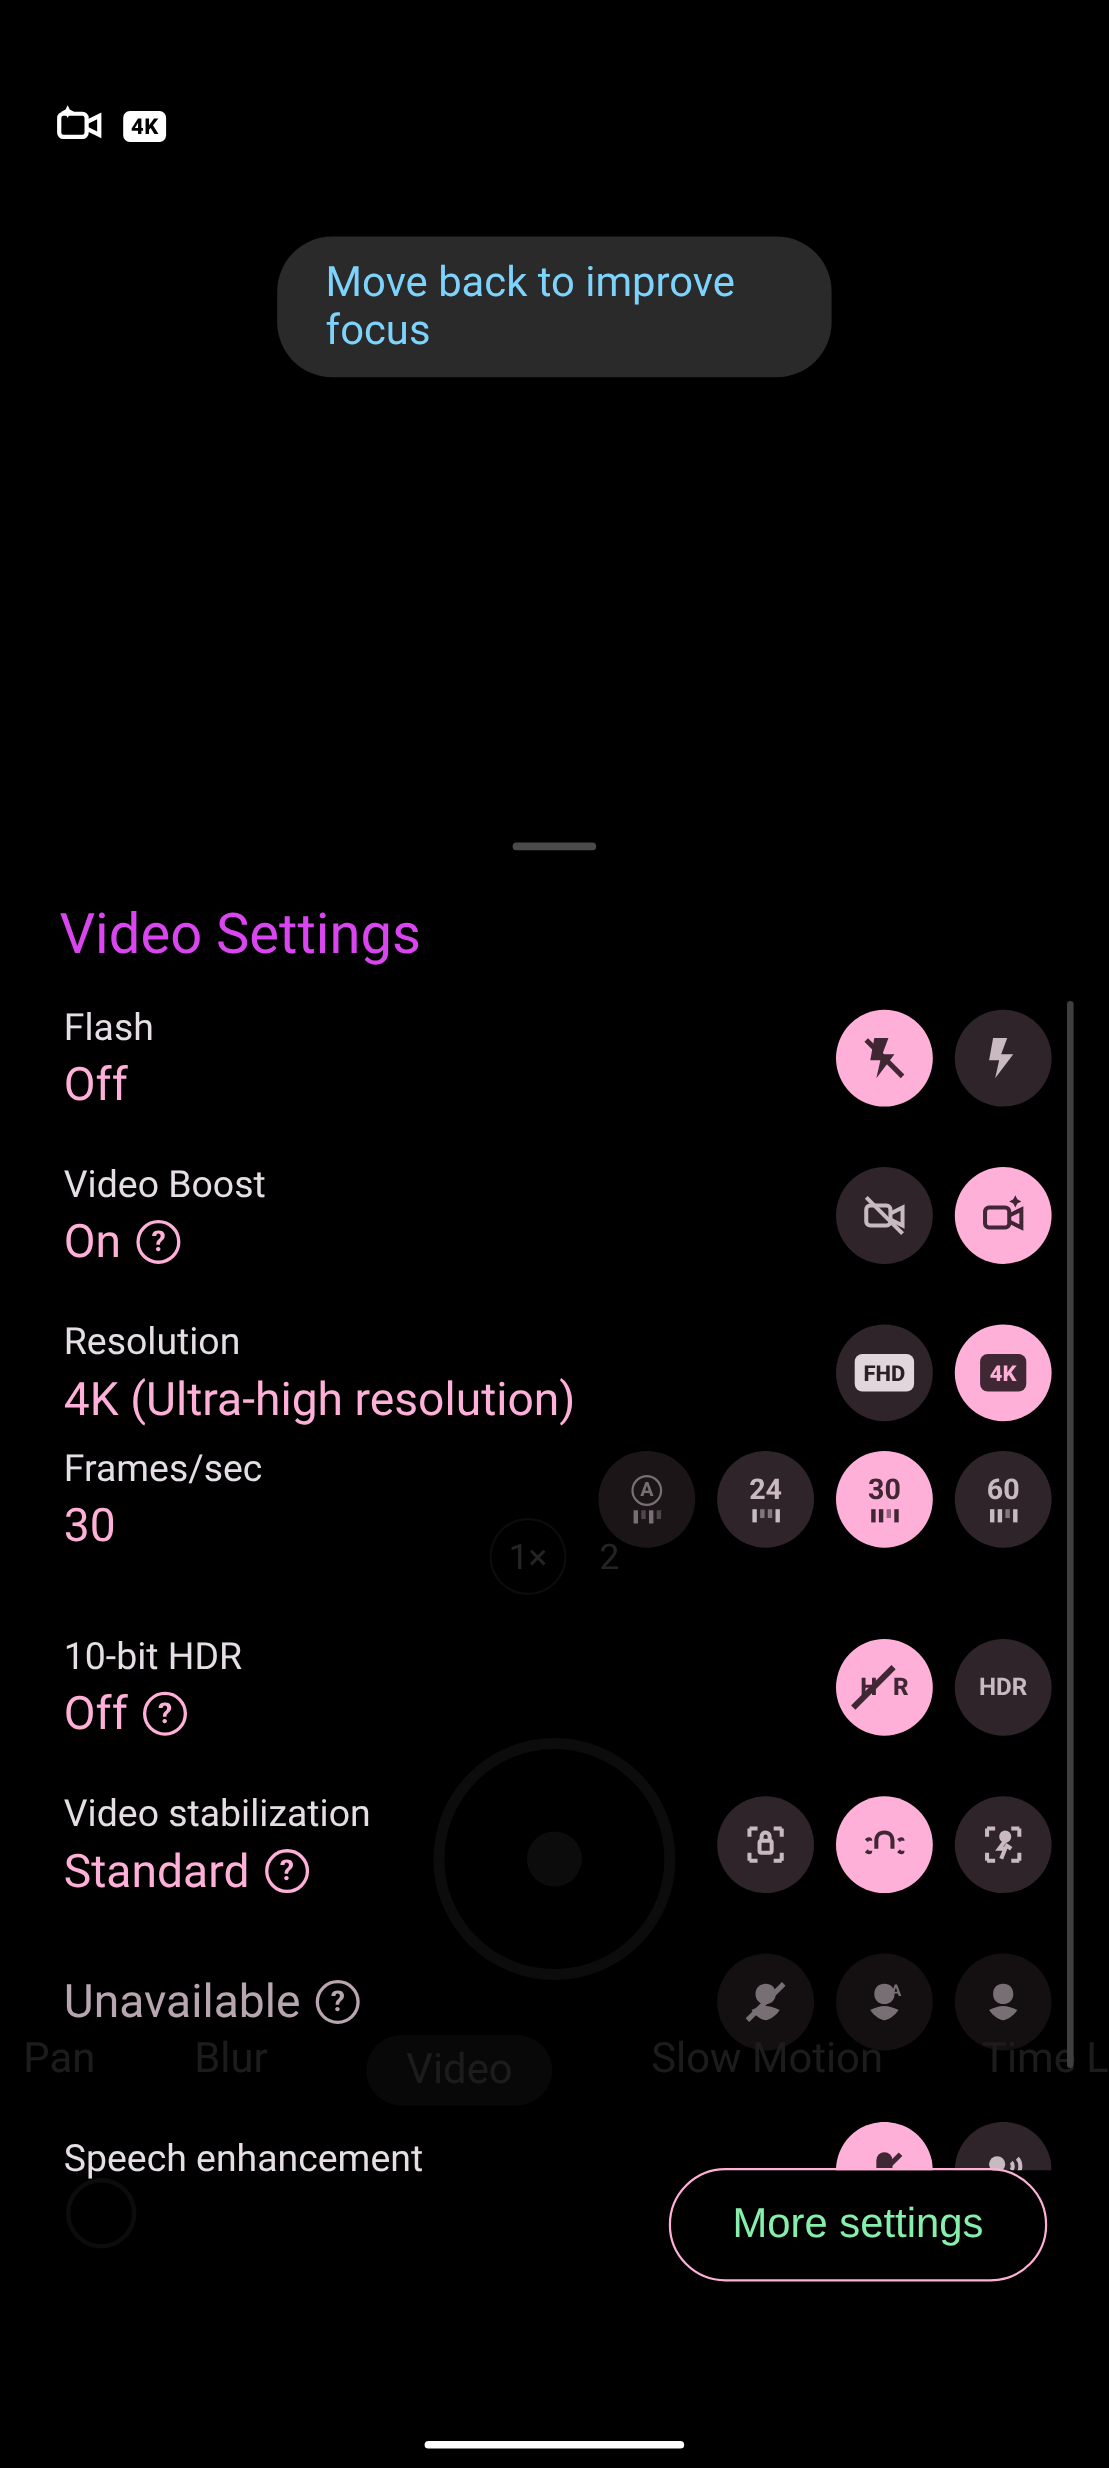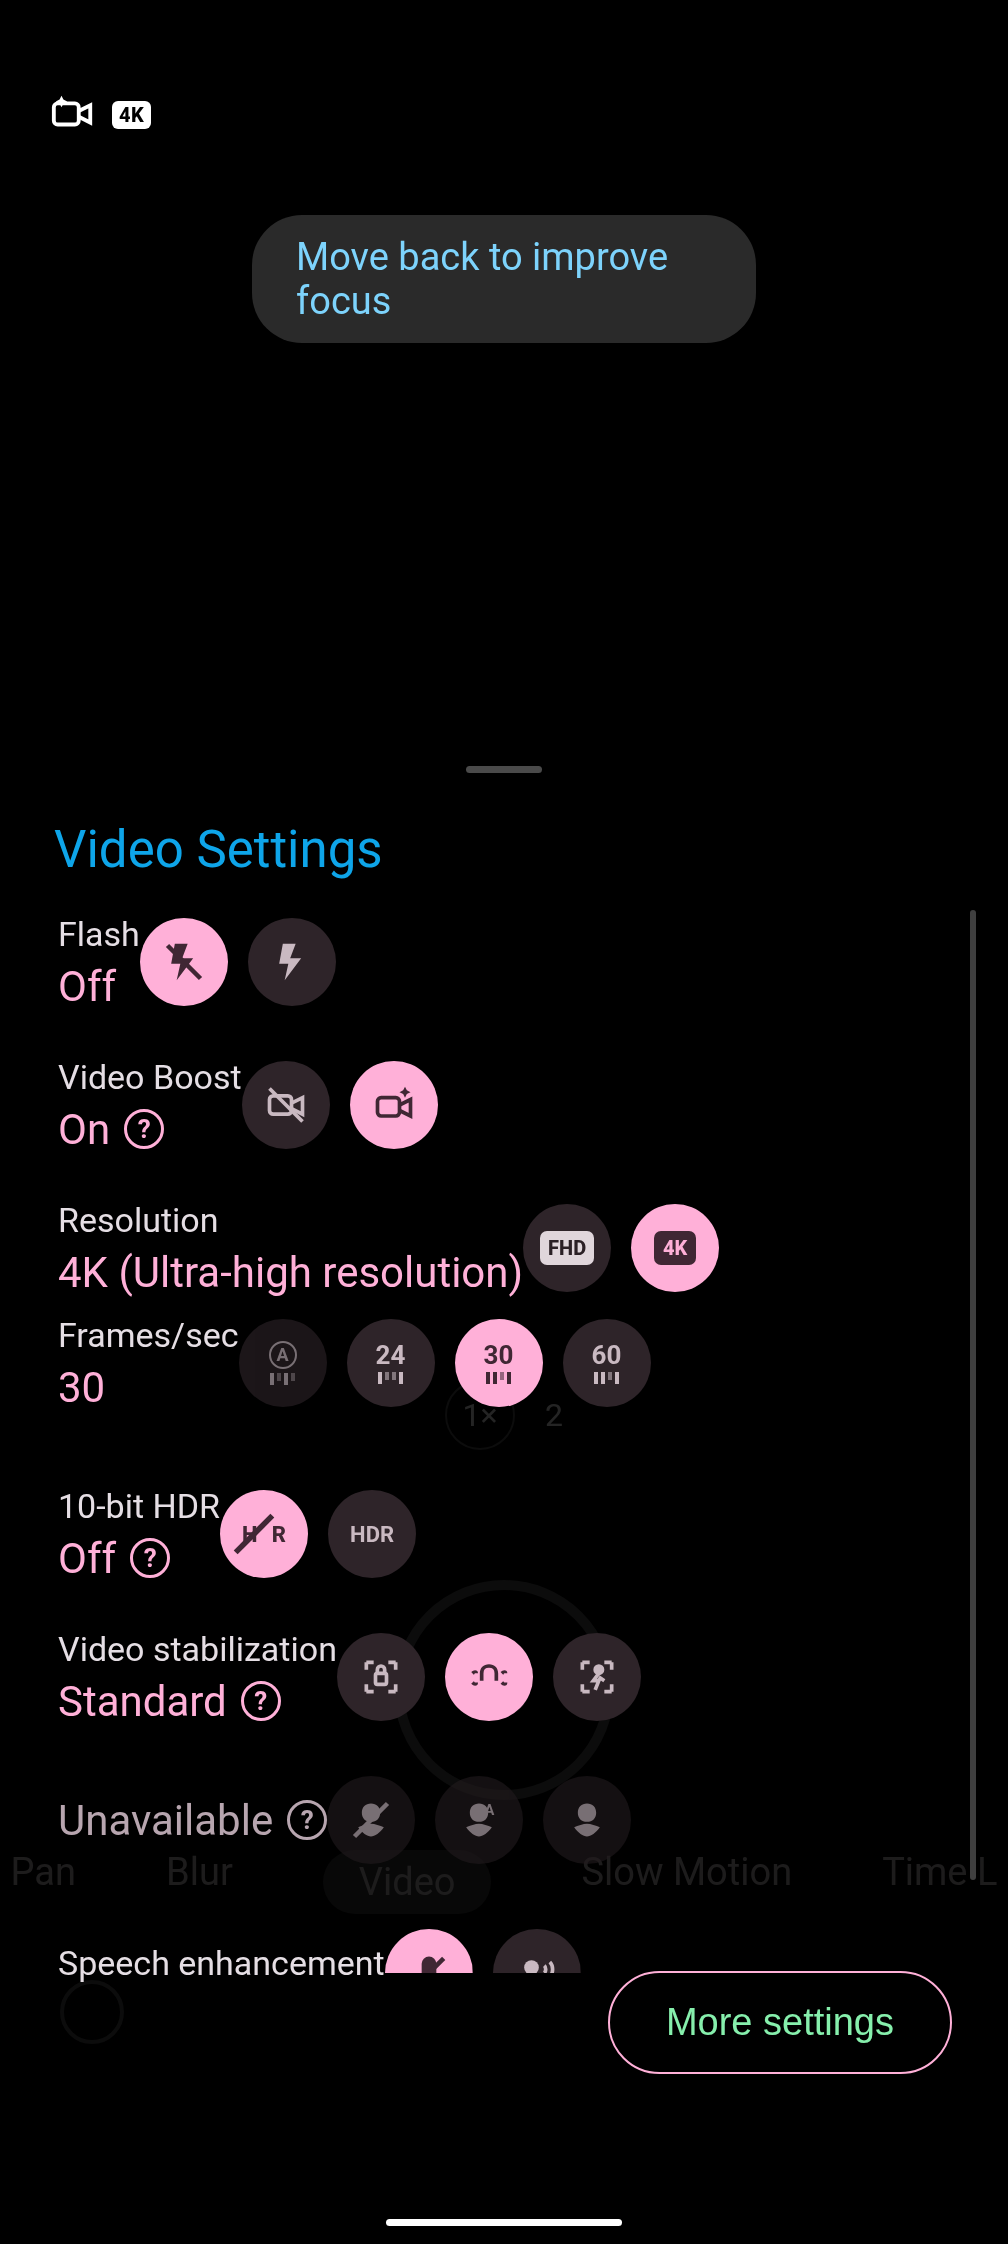--- a/index.html
+++ b/index.html
@@ -63,39 +63,40 @@
     width: 76px;
     height: 7px;
     background: #4a4a4a;
     border-radius: 4px;
   }
   .sheet-title {
     position: absolute;
     top: 820px;
     left: 54px;
     font-size: 51px;
-    color: #0ea5e9;
+    color: #d946ef;
     font-weight: 400;
   }
   .scroll-indicator {
     position: absolute;
     top: 910px;
     right: 32px;
     width: 6px;
     height: 970px;
     background: #3f3f3f;
     border-radius: 3px;
   }
 
   .row {
     position: absolute;
     left: 58px;
     right: 52px;
     display: flex;
     align-items: center;
+    justify-content: space-between;
     min-height: 110px;
   }
   .row .labels { display: flex; flex-direction: column; gap: 8px; }
   .row .labels .name  { font-size: 34px; color: #e5dee4; }
   .row .labels .value { font-size: 42px; color: var(--accent); display:flex; align-items:center; gap:14px; }
   .row .labels .value.unavail { color: #b7a5af; }
   .row .labels .help {
     width: 40px; height: 40px;
     border: 3px solid var(--accent);
     border-radius: 50%;
@@ -142,21 +143,21 @@
   .zoom-pill .z { width:70px; height:70px; border-radius:50%; border:2px solid #555;
                    display:flex; align-items:center; justify-content:center; }
   .rec-ring {
     position:absolute; top:200px; left:50%; transform:translateX(-50%);
     width:220px; height:220px; border:10px solid #555; border-radius:50%;
     display:flex; align-items:center; justify-content:center;
   }
   .rec-ring::after { content:''; width:50px; height:50px; background:#555; border-radius:50%; }
   .mode-strip {
     position:absolute; top: 470px; left:0; right:0;
-    display:flex; justify-content:center; gap:90px;
+    display:flex; justify-content:flex-end; gap:90px;
     color:#cac3c7; font-size:38px;
   }
   .mode-strip .sel { background:#3a3a3a; padding:10px 36px; border-radius:40px; }
   .gear { position:absolute; top:600px; left:60px;
           width:64px;height:64px;border:4px solid #555;border-radius:50%; }
 
   
   .more-settings-btn {
     position: absolute;
     bottom: 170px;

